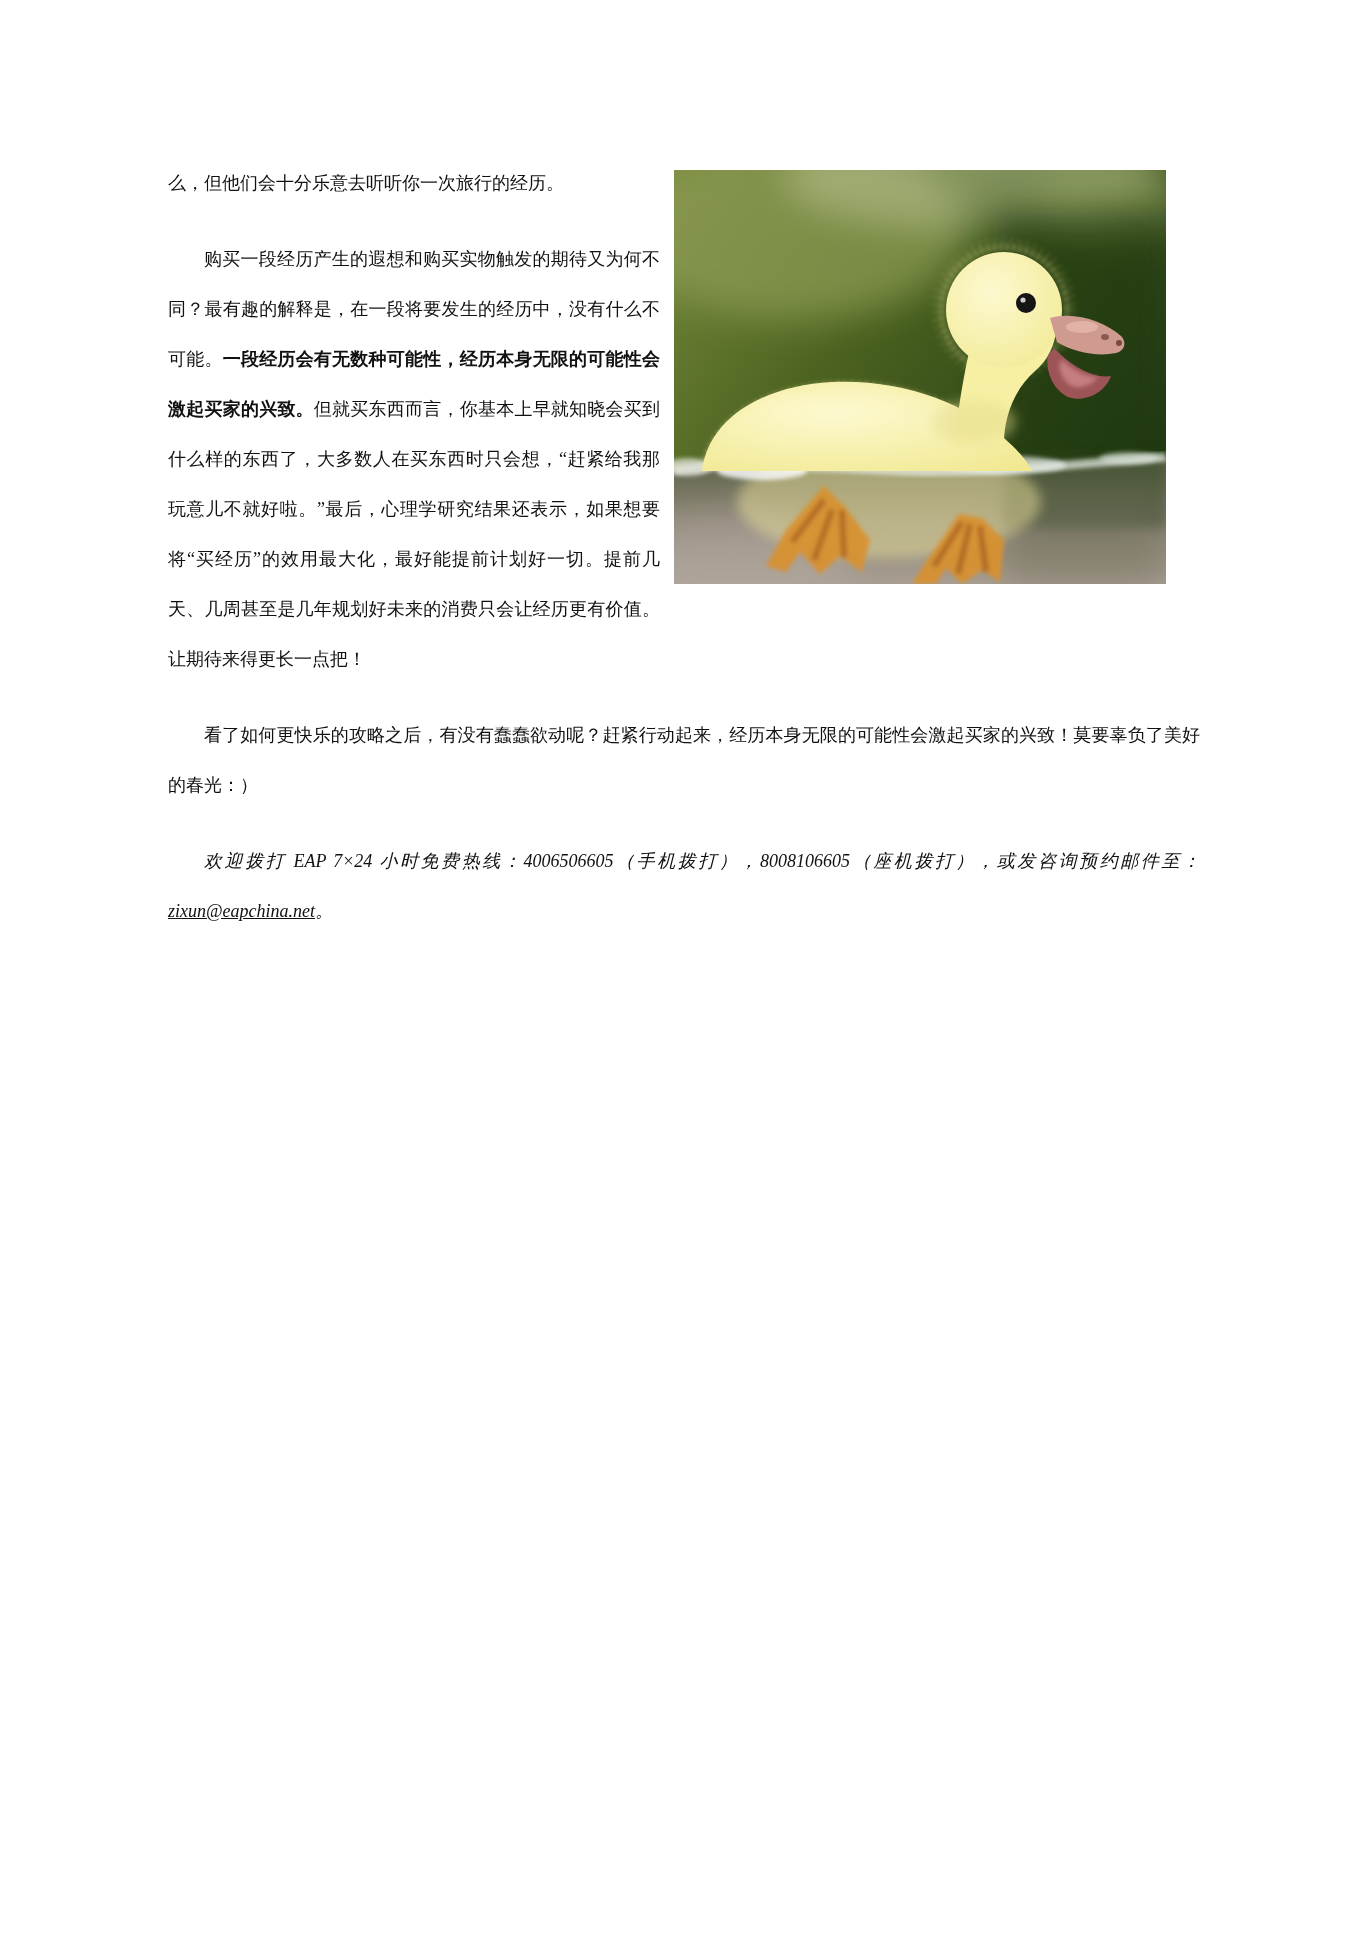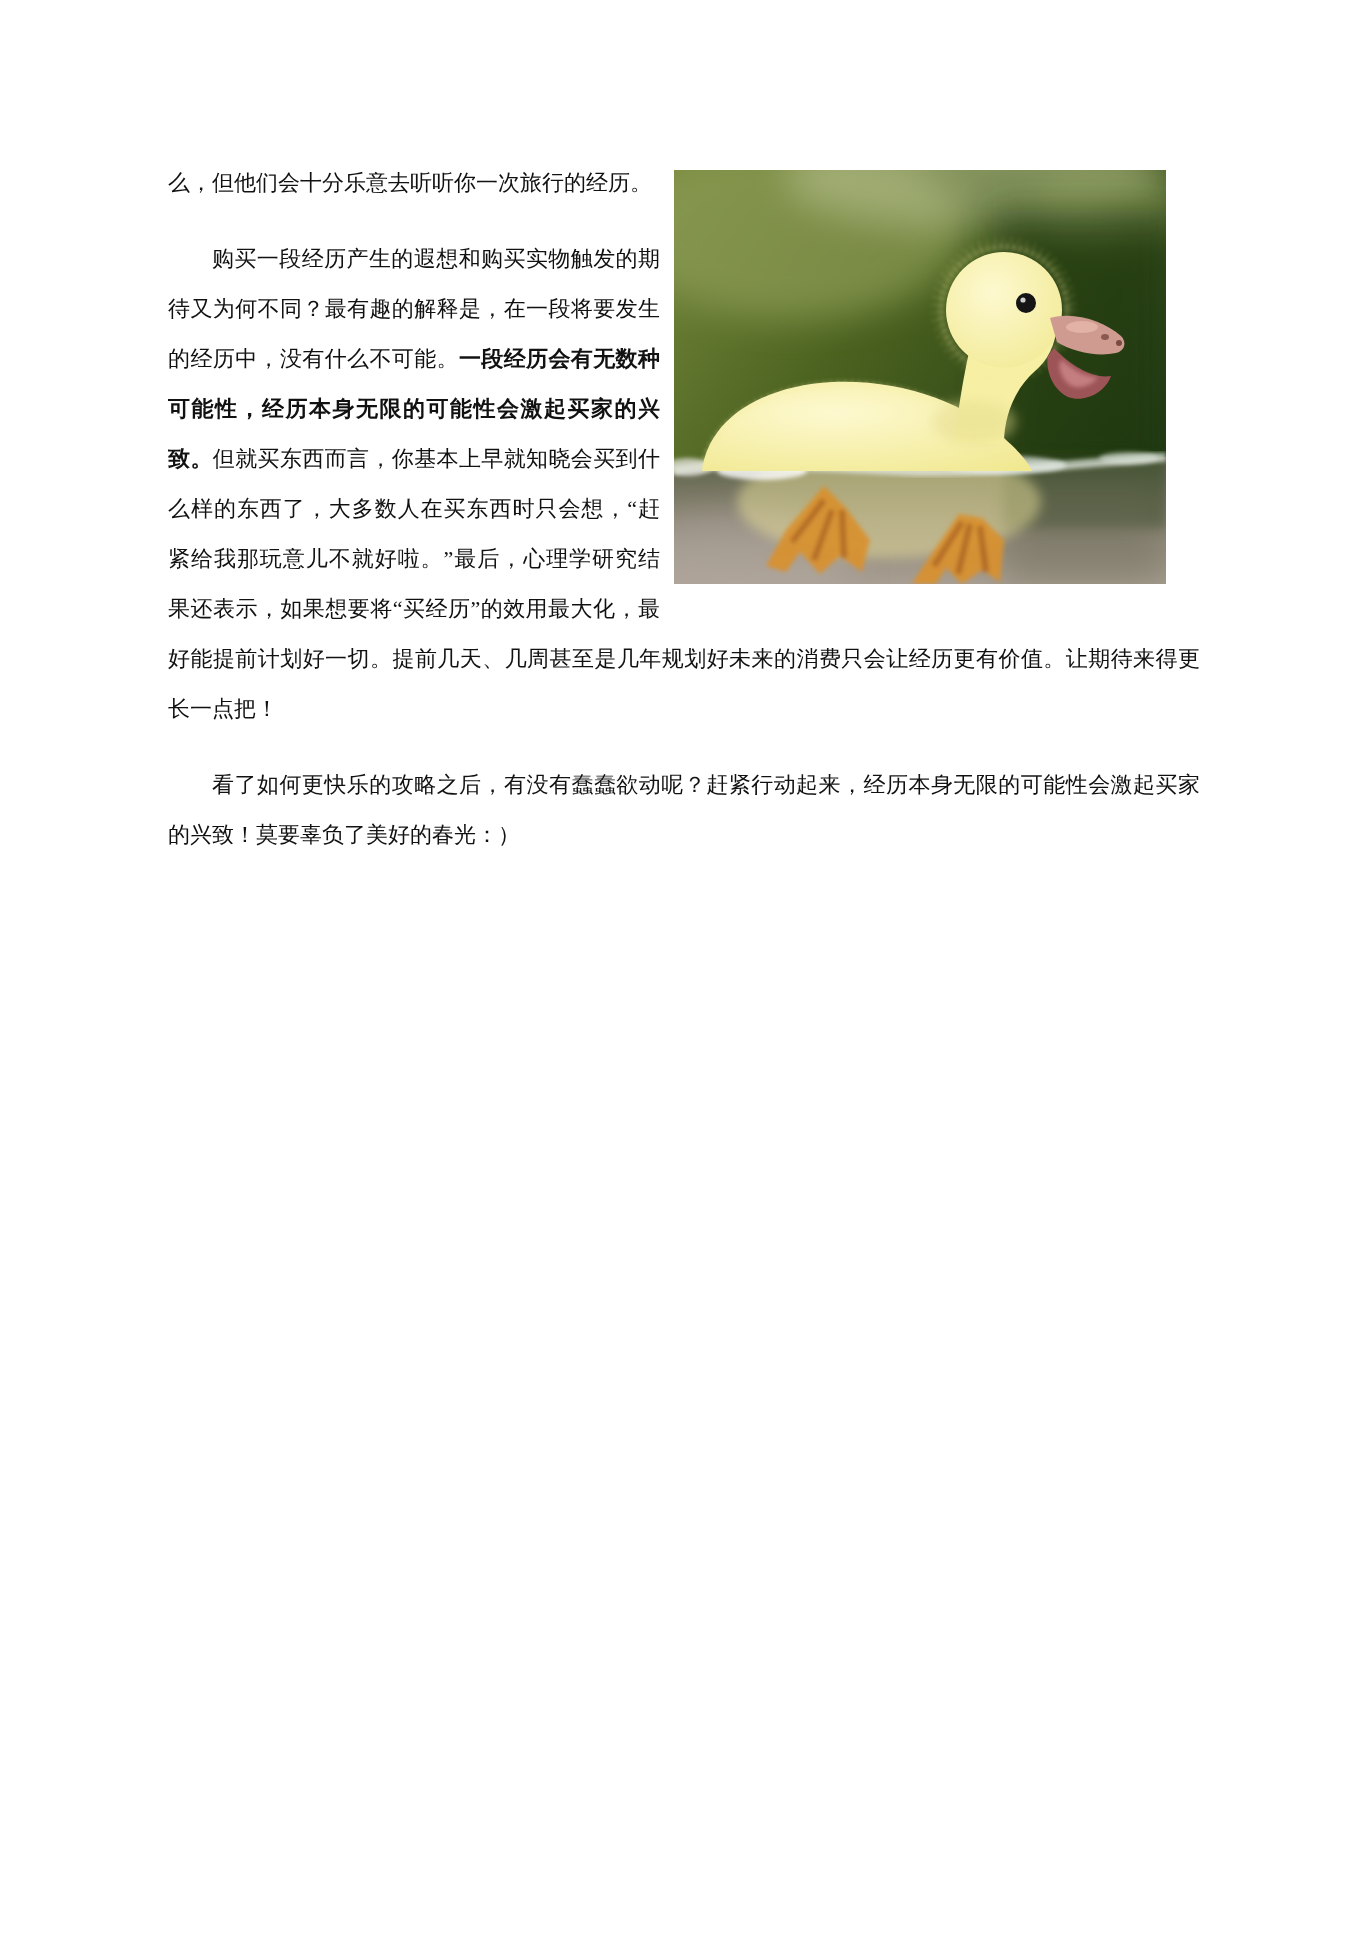--- a/index.html
+++ b/index.html
@@ -12,21 +12,21 @@
     position: relative;
     width: 1368px; height: 1933px;
     background: #ffffff;
     overflow: hidden;
     color: #111111;
   }
   .content {
     position: absolute;
     left: 168px; top: 158px;
     width: 1032px;
-    font-size: 22px;
+    font-size: 18px;
     line-height: 50px;
     text-align: justify;
     text-justify: inter-character;
   }
   .para { margin: 0 0 26px 0; text-indent: 2em; }
   .para.first { text-indent: 0; }
   .photo {
     float: right;
     width: 492px; height: 414px;
     margin: 12px 34px 30px 14px;
@@ -128,15 +128,18 @@
 
 
     <p class="para">
       <span>购买一段经历产生的遐想和购买实物触发的期待又为何不同？最有趣的解释是，在一段将要发生的经历中，没有什么不可能。</span><span class="bold-run">一段经历会有无数种可能性，经历本身无限的可能性会激起买家的兴致。</span><span>但就买东西而言，你基本上早就知晓会买到什么样的东西了，大多数人在买东西时只会想，“赶紧给我那玩意儿不就好啦。”最后，心理学研究结果还表示，如果想要将“买经历”的效用最大化，最好能提前计划好一切。提前几天、几周甚至是几年规划好未来的消费只会让经历更有价值。让期待来得更长一点把！</span>
     </p>
 
     <p class="para">
       <span>看了如何更快乐的攻略之后，有没有蠢蠢欲动呢？赶紧行动起来，经历本身无限的可能性会激起买家的兴致！莫要辜负了美好的春光：）</span>
     </p>
 
+    <p class="para contact">
+      <span>欢迎拨打 EAP 7×24 小时免费热线：4006506605（手机拨打），8008106605（座机拨打），或发咨询预约邮件至：</span><a class="email-link">zixun@eapchina.net</a><span>。</span>
+    </p>
 
   </div>
 </div>
 
 </body></html>

